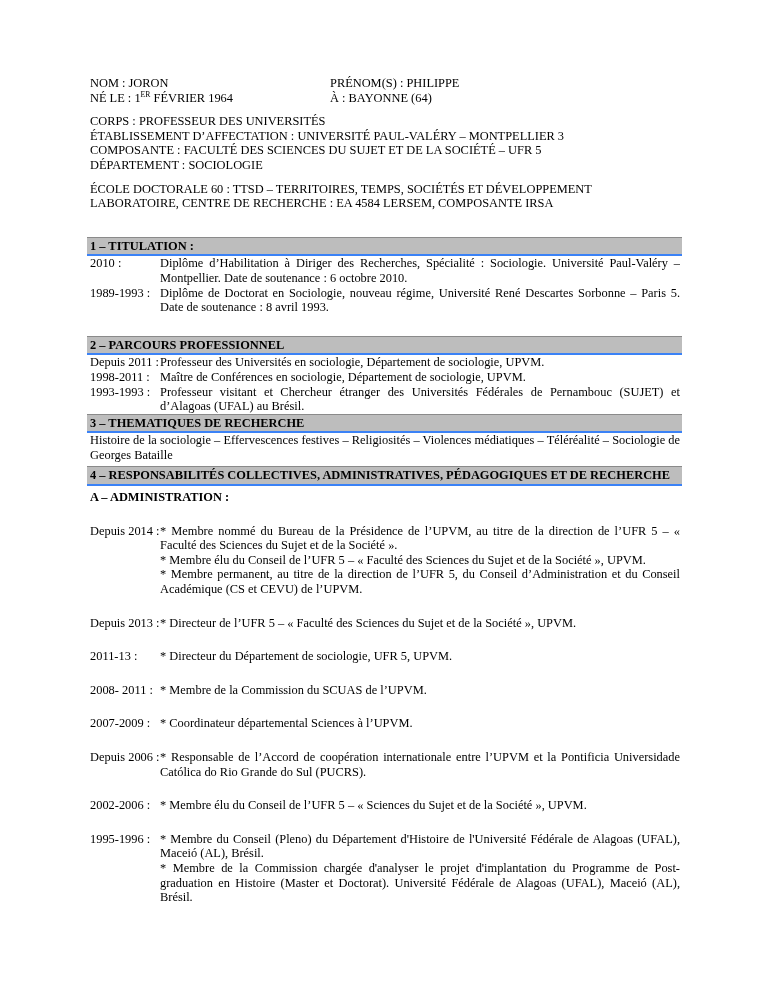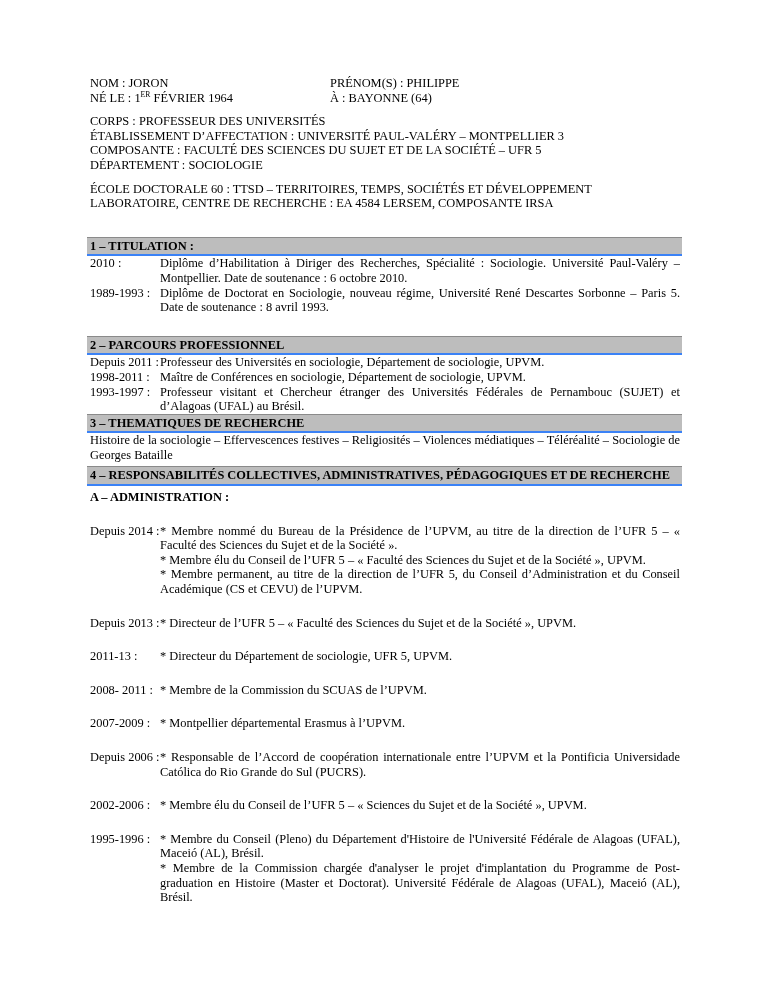--- a/index.html
+++ b/index.html
@@ -112,21 +112,21 @@
           <p>Professeur des Universités en sociologie, Département de sociologie, UPVM.</p>
         </div>
       </div>
       <div class="entry">
         <div class="date">1998-2011 :</div>
         <div class="desc">
           <p>Maître de Conférences en sociologie, Département de sociologie, UPVM.</p>
         </div>
       </div>
       <div class="entry">
-        <div class="date">1993-1997 :</div>
+        <div class="date">1993-1993 :</div>
         <div class="desc">
           <p>Professeur visitant et Chercheur étranger des Universités Fédérales de Pernambouc (SUJET) et d’Alagoas (UFAL) au Brésil.</p>
         </div>
       </div>
     </div>
 
     <h2 class="secbar secbar-3">3 – THEMATIQUES DE RECHERCHE</h2>
     <p class="justify">Histoire de la sociologie – Effervescences festives – Religiosités – Violences médiatiques – Téléréalité – Sociologie de Georges Bataille</p>
 
     <h2 class="secbar secbar-4 justify">4 – RESPONSABILITÉS COLLECTIVES, ADMINISTRATIVES, PÉDAGOGIQUES ET DE RECHERCHE</h2>
@@ -160,21 +160,21 @@
       <div class="entry gap-entry">
         <div class="date">2008- 2011 :</div>
         <div class="desc">
           <p>* Membre de la Commission du SCUAS de l’UPVM.</p>
         </div>
       </div>
 
       <div class="entry gap-entry">
         <div class="date">2007-2009 :</div>
         <div class="desc">
-          <p>* Montpellier départemental Erasmus à l’UPVM.</p>
+          <p>* Coordinateur départemental Sciences à l’UPVM.</p>
         </div>
       </div>
 
       <div class="entry gap-entry">
         <div class="date">Depuis 2006 :</div>
         <div class="desc">
           <p>* Responsable de l’Accord de coopération internationale entre l’UPVM et la Pontificia Universidade Católica do Rio Grande do Sul (PUCRS).</p>
         </div>
       </div>
 

